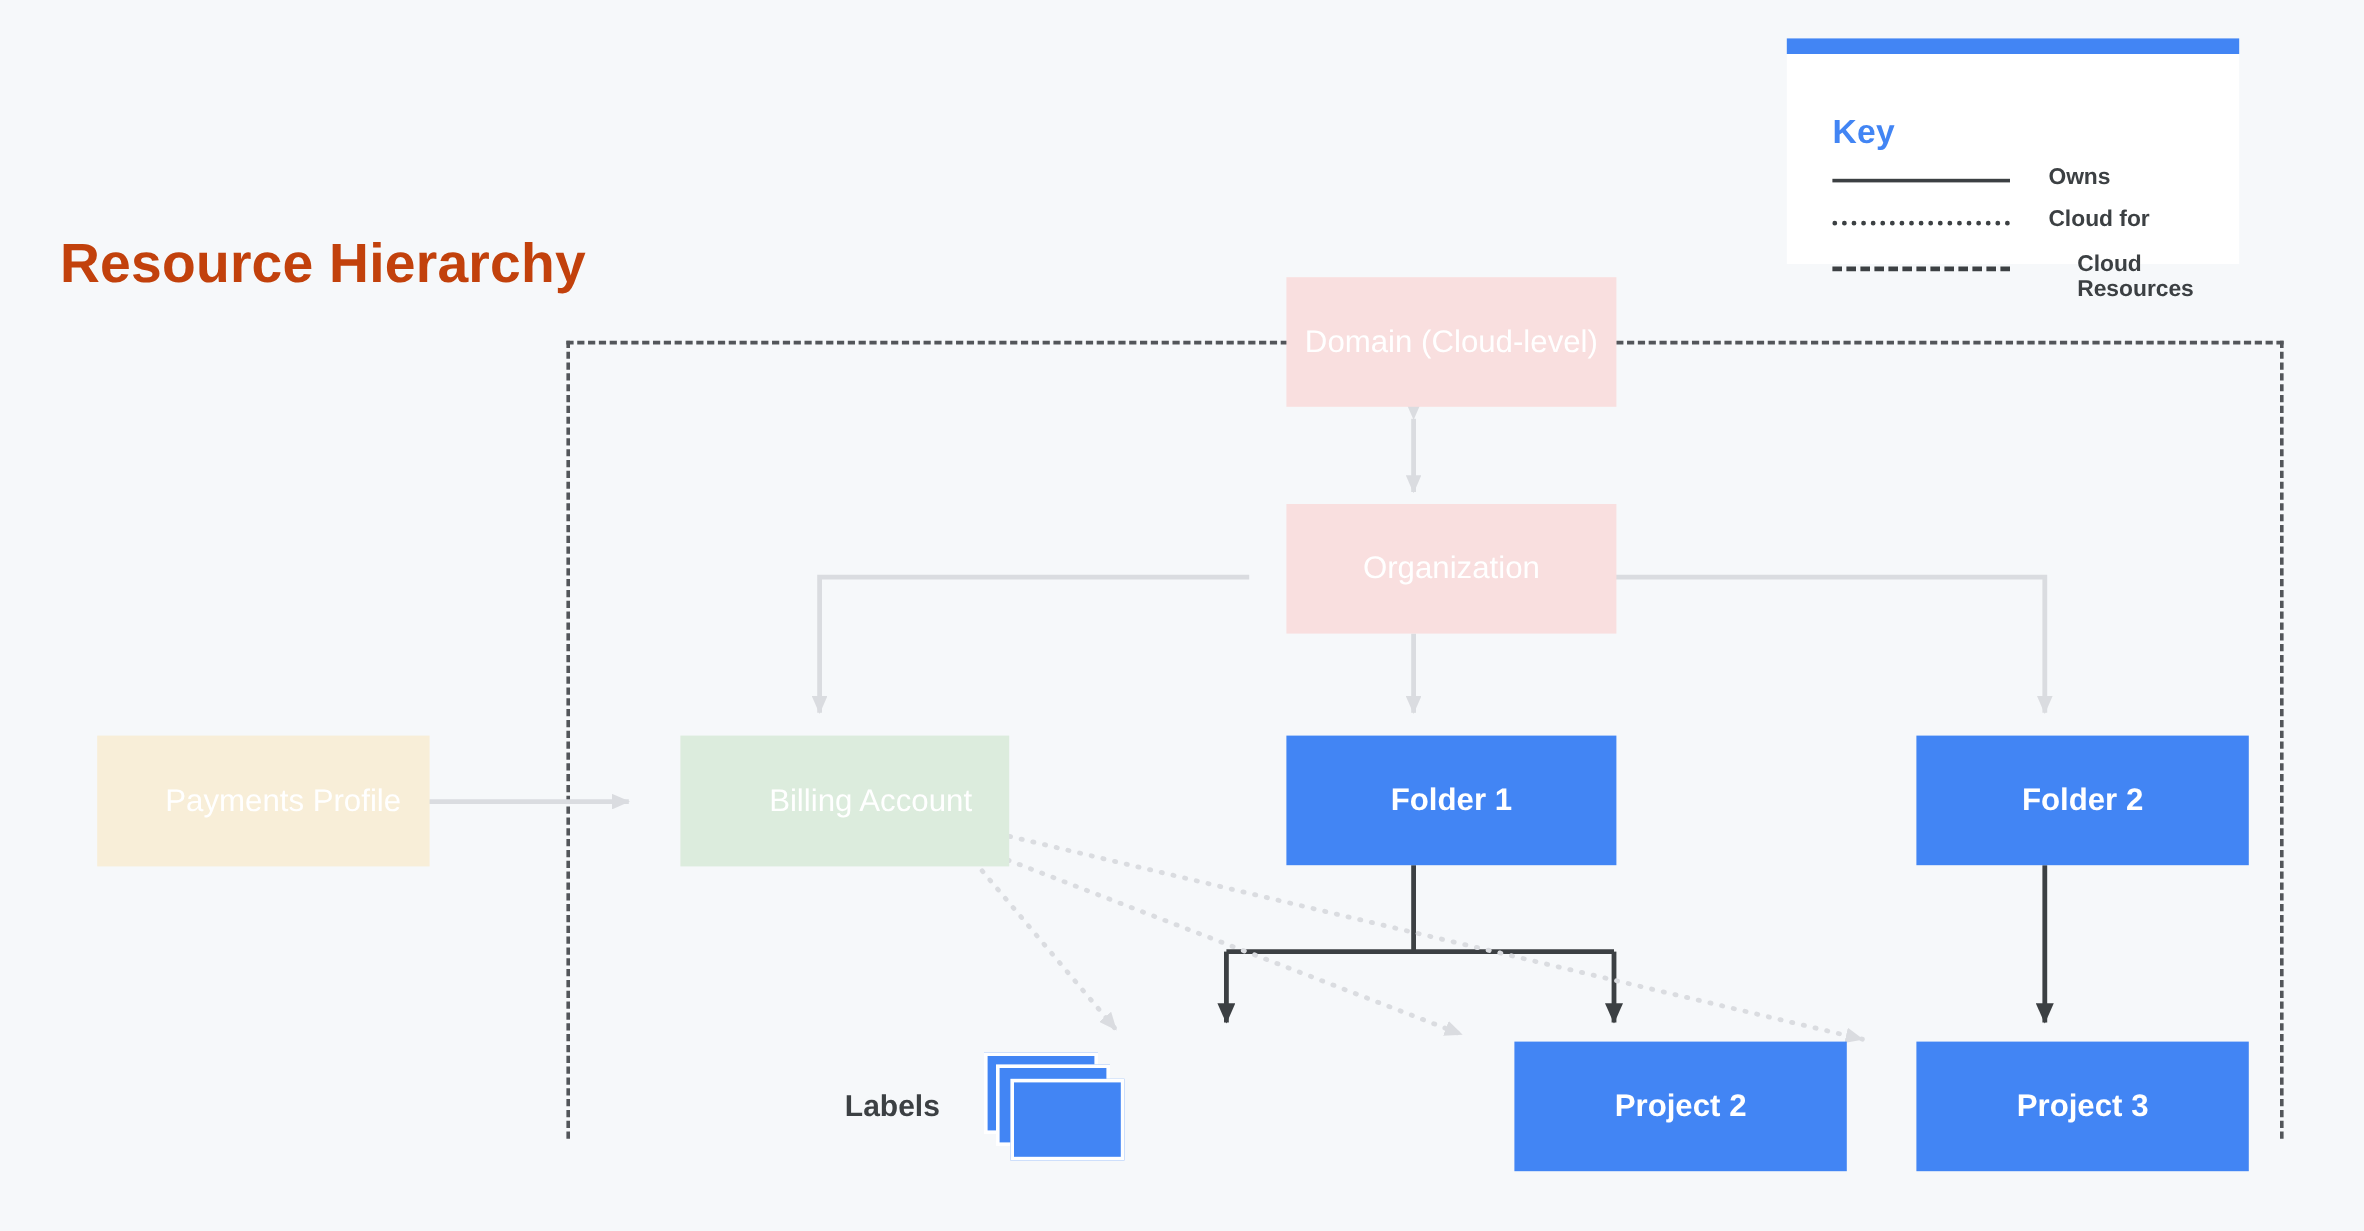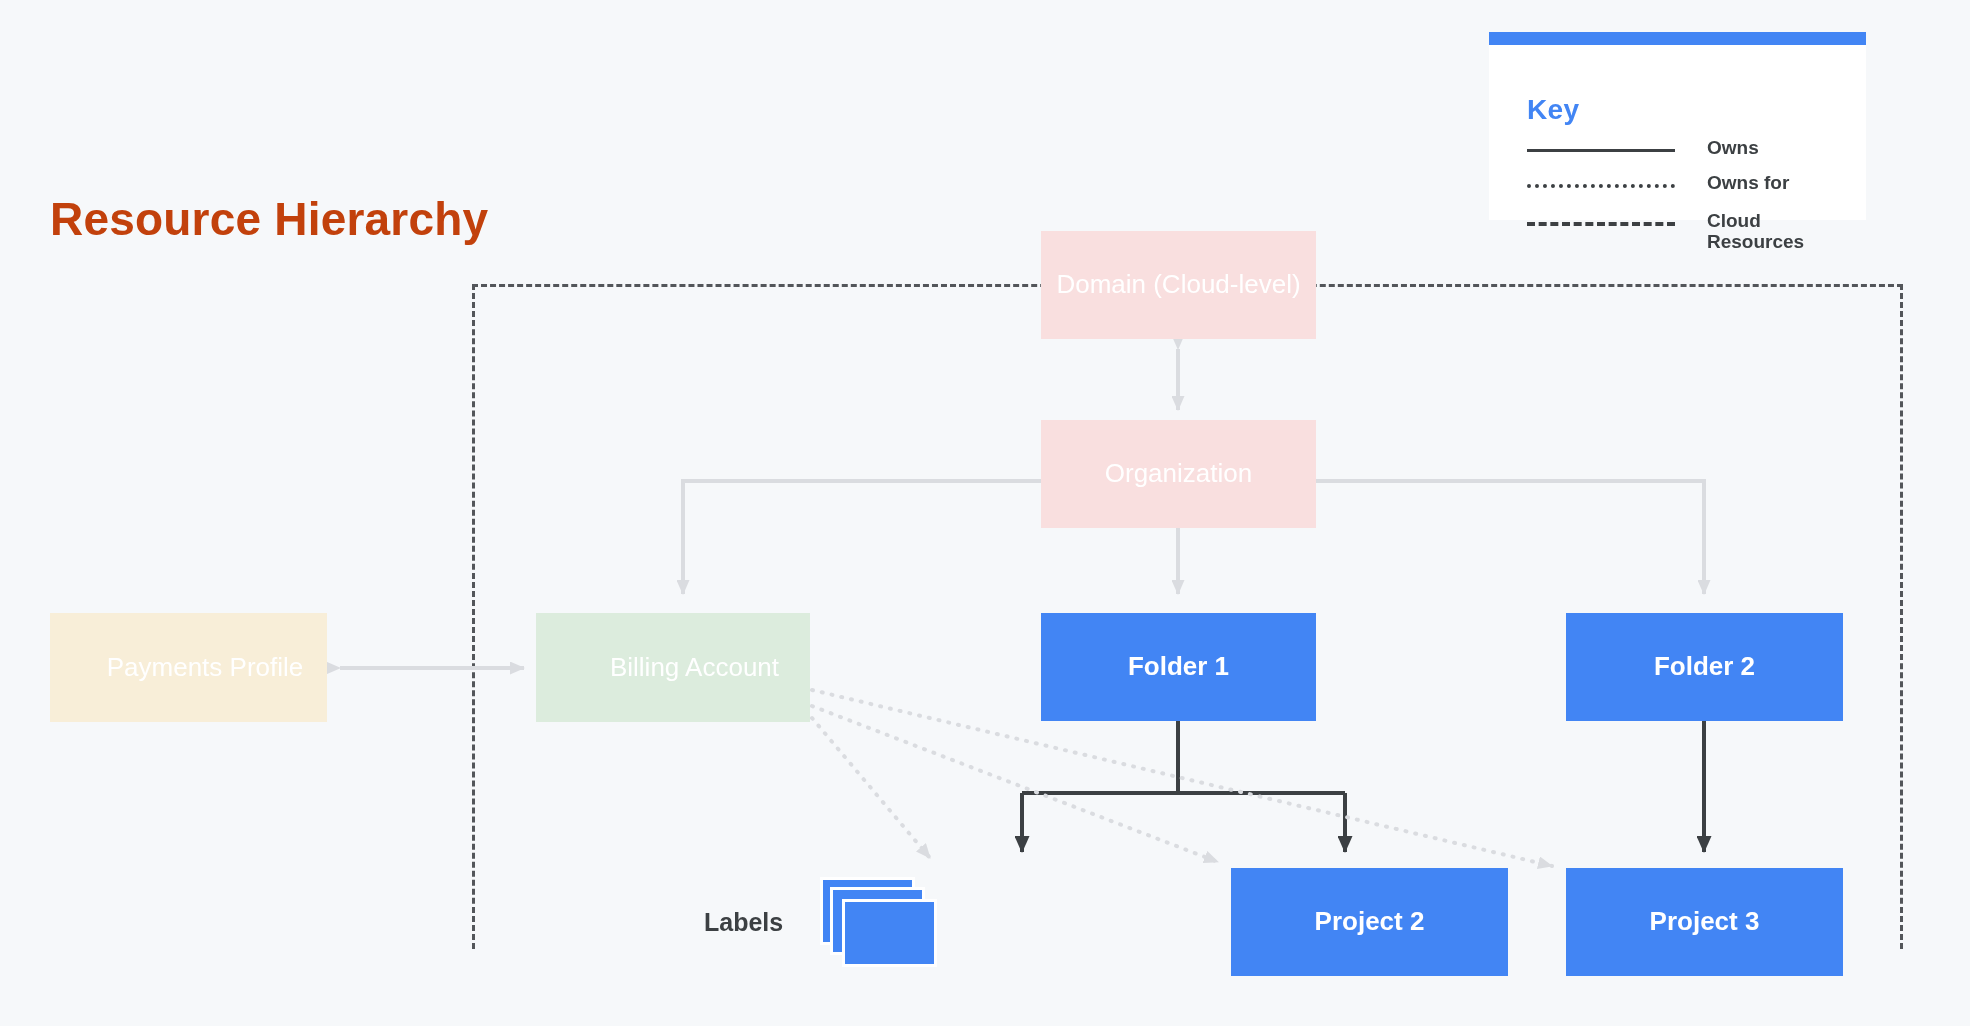--- a/index.html
+++ b/index.html
@@ -96,20 +96,21 @@
   }
 
   
   .node {
     position: absolute;
     display: flex;
     align-items: center;
     justify-content: center;
     text-align: center;
     box-sizing: border-box;
+    margin-left: 31px;
   }
   .node-label {
     font-size: 26px;
     line-height: 1.15;
     white-space: nowrap;
   }
   .node.pink       { background: #f9dfdf; }
   .node.pink  .node-label  { color: #ffffff; font-weight: 400; }
   .node.cream      { background: #f8eed8; }
   .node.cream .node-label  { color: #ffffff; font-weight: 400; }
@@ -275,22 +276,22 @@
     <div id="key-topbar"></div>
     <div id="key-title">Key</div>
 
     <div class="key-row" style="top:105px;">
       <div class="key-sample ks-solid"></div>
       <div class="key-label">Owns</div>
     </div>
 
     <div class="key-row" style="top:140px;">
       <div class="key-sample ks-dotted"></div>
-      <div class="key-label">Owns for</div>
+      <div class="key-label">Cloud for</div>
     </div>
 
     <div class="key-row" style="top:178px;">
       <div class="key-sample ks-dashed"></div>
-      <div class="key-label" style="width:110px;">Cloud Resources</div>
+      <div class="key-label" style="width:110px;margin-left:24px;">Cloud Resources</div>
     </div>
   </div>
 
 </div>
 
 </body></html>

